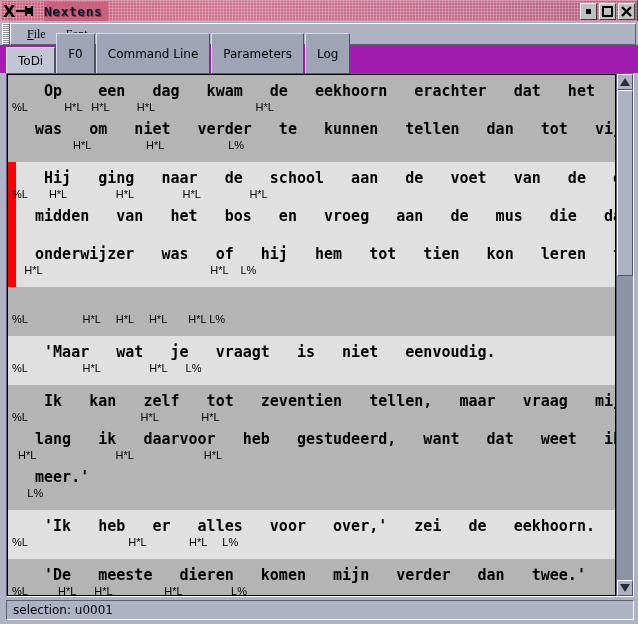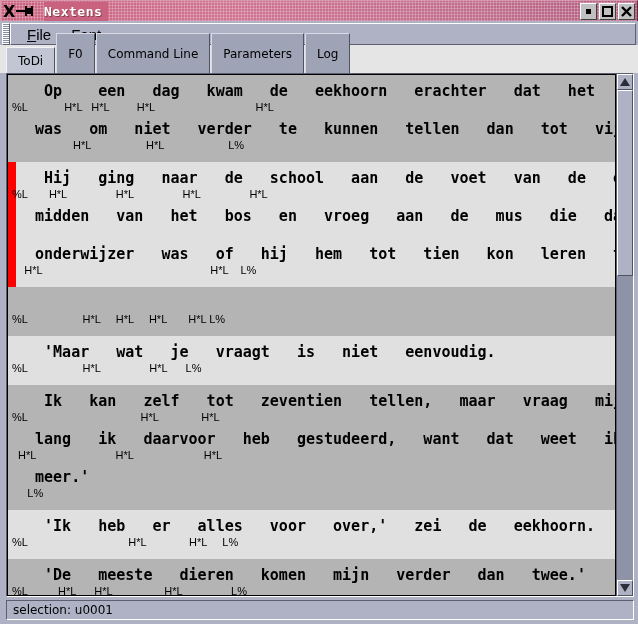--- a/index.html
+++ b/index.html
@@ -52,21 +52,21 @@
     width: 44px;
     height: 19px;
     margin-left: 1px;
     display: flex;
     align-items: center;
     justify-content: center;
     flex: 0 0 auto;
   }
   .title-text {
     position: relative;
-    color: #ffffff;
+    color: #0f172a;
     font-family: "DejaVu Sans Mono", monospace;
     font-size: 13px;
     font-weight: bold;
     letter-spacing: 0.5px;
     text-shadow: 1px 1px 0 rgba(0,0,0,.35);
     margin-left: -2px;
     padding-right: 6px;
     background: #c9627f;
     flex: 0 0 auto;
     line-height: 19px;
@@ -118,35 +118,35 @@
     border-top: 1px solid #ffffff;
     border-left: 1px solid #ffffff;
     border-right: 1px solid #5c5f70;
     border-bottom: 1px solid #5c5f70;
     box-sizing: border-box;
     display: flex;
     align-items: center;
     padding-left: 6px;
   }
   .menu-item {
-    font-family: Liberation Sans, sans-serif;
-    font-size: 15px;
+    font-family: Liberation Serif, serif;
+    font-size: 12px;
     color: #000;
     padding: 2px 10px;
     cursor: default;
   }
   .menu-item .mnemo { text-decoration: underline; }
 
   
   .tabstrip {
     height: 28px;
     display: flex;
     align-items: flex-end;
     padding: 4px 4px 0 6px;
-    background: #e5e5e5;
+    background: #a21caf;
     box-sizing: border-box;
     flex: 0 0 auto;
   }
   .tab {
     height: 40px;
     padding: 0 11px;
     display: flex;
     align-items: center;
     font-family: "DejaVu Sans", sans-serif;
     font-size: 12px;

